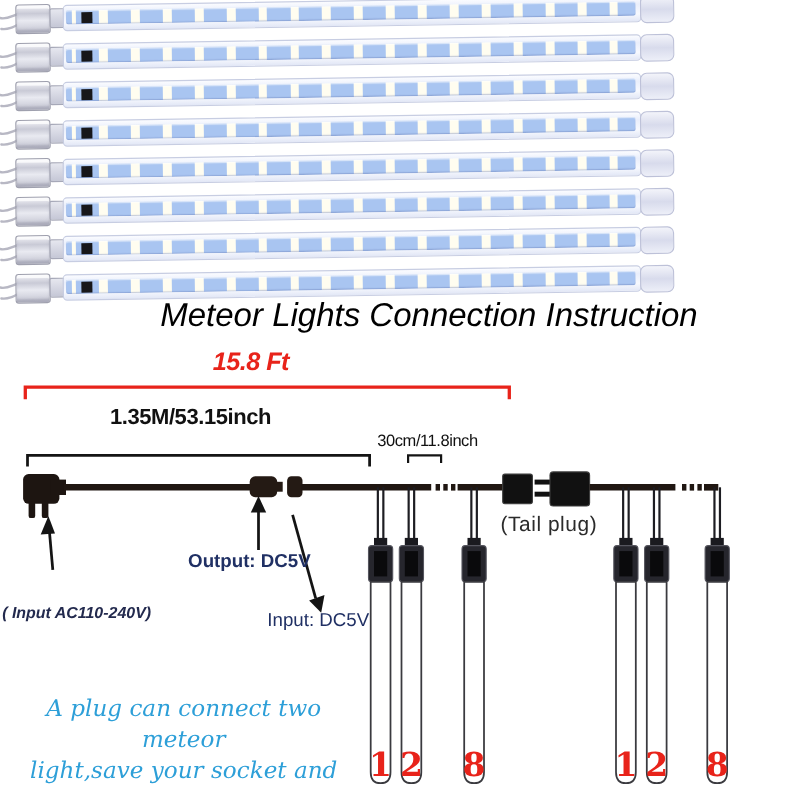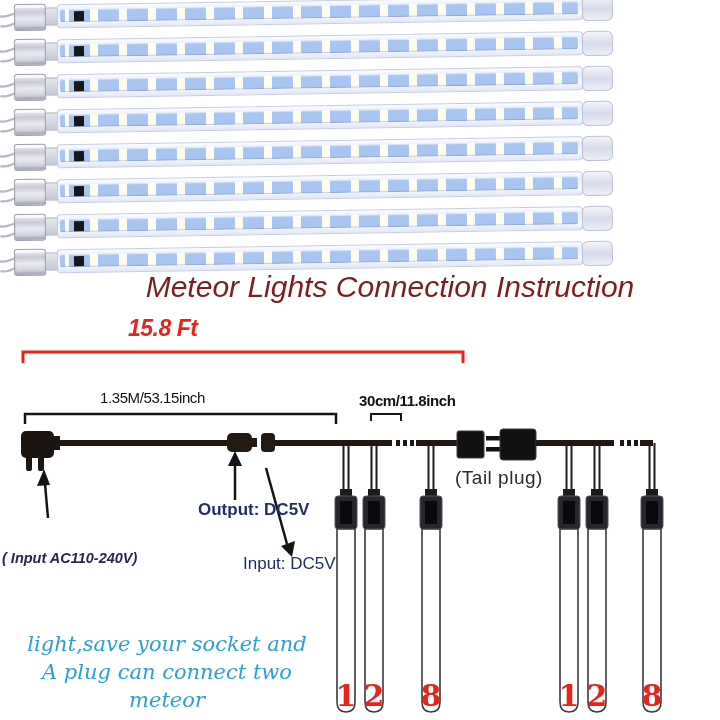--- a/index.html
+++ b/index.html
@@ -28,32 +28,32 @@
           background-image:repeating-linear-gradient(90deg,rgba(255,255,255,0) 0 21px,#fffdf0 21px 29px);
           background-position:9px 0;
           box-shadow:inset 0 1px 1px rgba(255,255,255,.6), inset 0 -1px 1px rgba(90,110,170,.35);}
   .tchip{position:absolute;left:16px;top:6px;width:10px;height:10px;background:#17171a;}
   .tcap{position:absolute;left:582px;top:2px;width:29px;height:23px;
         background:linear-gradient(180deg,#f3f4fa,#d8dbec 50%,#edeff8);
         border:1px solid #bdc1d8;border-radius:6px;}
 
   
   .page-title{position:absolute;left:145px;top:270px;width:490px;text-align:center;
-              font-style:italic;font-size:30px;color:#7f1d1d;white-space:nowrap;}
+              font-style:italic;font-size:30px;color:#000000;white-space:nowrap;}
 
   
-  .dim-total{position:absolute;left:128px;top:315px;width:200px;
+  .dim-total{position:absolute;left:128px;top:315px;width:200px;text-align:center;
              font-weight:bold;font-style:italic;font-size:23px;letter-spacing:-0.5px;
              color:var(--accent-red,#e8231a);}
-  .dim-adapter{position:absolute;left:100px;top:389px;font-weight:normal;font-size:15px;
+  .dim-adapter{position:absolute;left:100px;top:368px;font-weight:bold;font-size:20px;
                letter-spacing:-0.4px;color:#111;}
-  .dim-gap{position:absolute;left:343px;top:392px;font-weight:bold;font-size:15px;
-           letter-spacing:-0.4px;color:#111;margin-left:16px;}
+  .dim-gap{position:absolute;left:343px;top:392px;font-weight:normal;font-size:15px;
+           letter-spacing:-0.4px;color:#111;}
   .lbl-output{position:absolute;left:171px;top:500px;font-weight:bold;font-size:17px;
-              color:var(--label-navy,#203064);margin-left:27px;}
+              color:var(--label-navy,#203064);}
   .lbl-input{position:absolute;left:243px;top:554px;font-weight:normal;font-size:17px;
              color:var(--label-navy,#203064);}
   .lbl-ac{position:absolute;left:2px;top:524px;font-weight:bold;font-style:italic;
           font-size:14.5px;color:#232a4e;margin-top:26px;}
   .lbl-tail{position:absolute;left:455px;top:467px;font-size:19px;letter-spacing:.5px;
             color:#2b2b2b;}
   .tube-num{position:absolute;top:681px;width:28px;text-align:center;
             font-family:"DejaVu Serif",serif;font-weight:bold;font-size:30px;line-height:30px;
             color:var(--accent-red,#e02015);}
   .note{position:absolute;left:12px;top:630px;width:310px;text-align:center;
@@ -258,18 +258,18 @@
   <div class="lbl-tail">(Tail plug)</div>
 
   <div class="tube-num" style="left:332px">1</div>
   <div class="tube-num" style="left:360px">2</div>
   <div class="tube-num" style="left:417px">8</div>
   <div class="tube-num" style="left:555px">1</div>
   <div class="tube-num" style="left:583px">2</div>
   <div class="tube-num" style="left:638px">8</div>
 
   <div class="note">
+    <div>A plug can connect two meteor</div>
     <div>light,save your socket and</div>
-    <div>A plug can connect two meteor</div>
     <div>increase your viewing space</div>
   </div>
 
 </div>
 
 </body></html>

